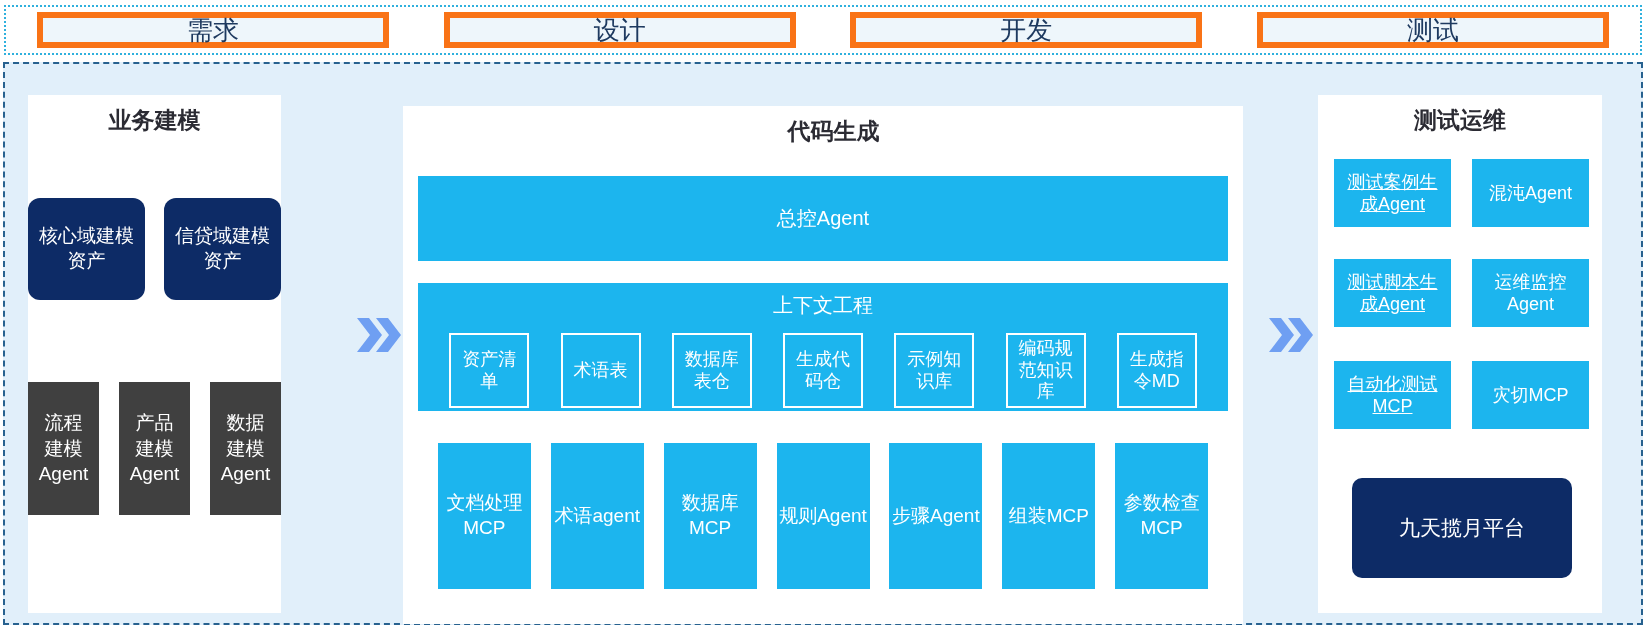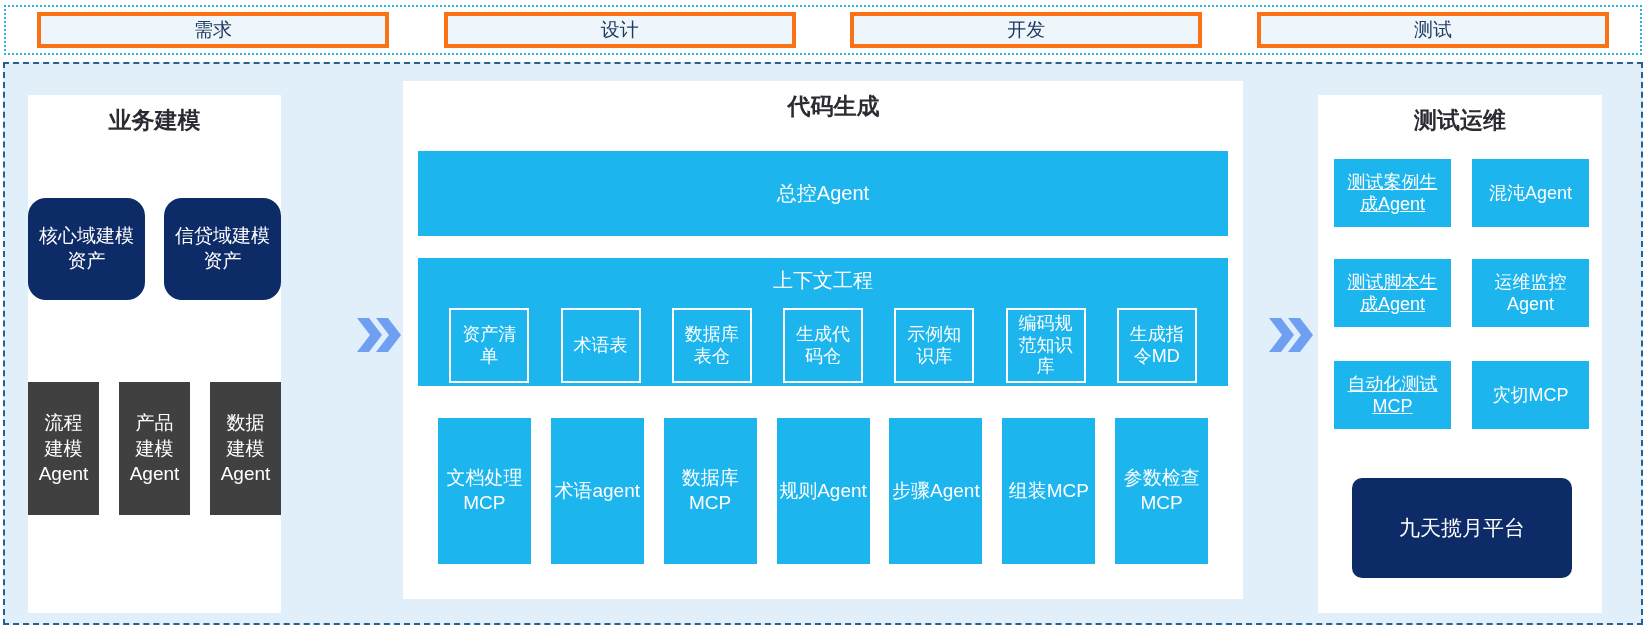--- a/index.html
+++ b/index.html
@@ -7,50 +7,50 @@
   .stage { position:relative; width:1647px; height:629px; background:#ffffff; overflow:hidden; }
 
   
   .phases-bar {
     position:absolute; left:4px; top:5px; width:1638px; height:50px;
     background:#ffffff; border:2px dotted #2fb0dd;
     display:flex; align-items:center; justify-content:space-between;
     padding:0 31px;
   }
   .phase-box {
-    width:352px; height:36px; background:#eef6fb; border:4px solid #f97316;
-    color:#1e3a60; font-size:19px;
+    width:352px; height:36px; background:#eef6fb; border:6px solid #f97316;
+    color:#1e3a60; font-size:26px;
     display:flex; align-items:center; justify-content:center;
   }
 
   
   .main {
     position:absolute; left:3px; top:62px; width:1640px; height:563px;
     background:#e1effa; border:2px dashed #27618f;
   }
   .panel { position:absolute; background:#ffffff; }
   .panel-title { text-align:center; padding-top:10px; font-size:23px; font-weight:bold; color:#2b2b33; }
 
   
   .panel-left { left:23px; top:31px; width:253px; height:518px; }
   .navy-row { position:absolute; left:0; top:103px; width:100%; display:flex; justify-content:center; gap:19px; }
   .navy-box {
-    width:128px; height:102px; background:#0d2b66; border-radius:18px;
+    width:128px; height:102px; background:#0d2b66; border-radius:12px;
     color:#ffffff; font-size:19px; line-height:1.3; text-align:center; white-space:pre-line;
     display:flex; align-items:center; justify-content:center;
   }
   .cyan-row { position:absolute; left:0; top:287px; width:100%; display:flex; justify-content:center; gap:20px; }
   .cyan-agent-box {
     width:79px; height:133px; background:#404040;
     color:#ffffff; font-size:19px; line-height:1.35; text-align:center; white-space:pre-line;
     display:flex; align-items:center; justify-content:center;
   }
 
   
-  .panel-mid { left:398px; top:17px; width:840px; height:518px;padding-left:21px; }
+  .panel-mid { left:398px; top:42px; width:840px; height:518px;padding-left:21px; }
   .master-bar {
     position:absolute; left:15px; top:70px; width:810px; height:85px; background:#1cb5ee;
     color:#ffffff; font-size:20px; display:flex; align-items:center; justify-content:center;
   }
   .context-section { position:absolute; left:15px; top:177px; width:810px; height:128px; background:#1cb5ee; }
   .context-title { text-align:center; color:#ffffff; font-size:20px; padding-top:9px; }
   .context-boxes { position:absolute; left:0; top:50px; width:100%; display:flex; justify-content:space-evenly; }
   .context-box {
     width:80px; height:75px; border:2px solid #ffffff;
     color:#ffffff; font-size:18px; line-height:1.2; text-align:center; white-space:pre-line;

